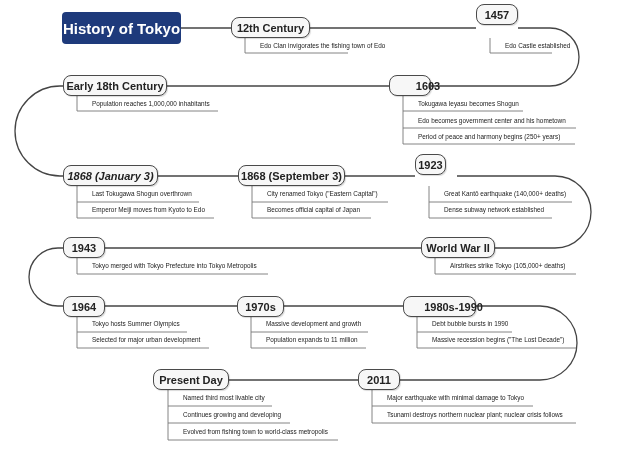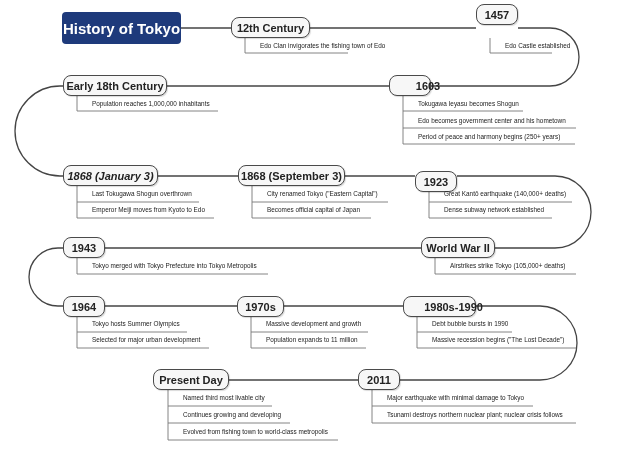--- a/index.html
+++ b/index.html
@@ -70,21 +70,21 @@
 </svg>
 
 <div class="title" style="left:62px;top:12px;width:119px;height:32px;">History of Tokyo</div>
 
 <div class="node" style="left:231px;top:17px;width:79px;height:21px;">12th Century</div>
 <div class="node" style="left:476px;top:4px;width:42px;height:21px;">1457</div>
 <div class="node" style="left:63px;top:75px;width:104px;height:21px;">Early 18th Century</div>
 <div class="node" style="left:389px;top:75px;width:42px;height:21px;padding-left:36px;">1603</div>
 <div class="node" style="left:63px;top:165px;width:95px;height:21px;font-style:italic;">1868 (January 3)</div>
 <div class="node" style="left:238px;top:165px;width:107px;height:21px;">1868 (September 3)</div>
-<div class="node" style="left:415px;top:171px;width:42px;height:21px;">1923</div>
+<div class="node" style="left:415px;top:154px;width:31px;height:21px;">1923</div>
 <div class="node" style="left:63px;top:237px;width:42px;height:21px;">1943</div>
 <div class="node" style="left:421px;top:237px;width:74px;height:21px;">World War II</div>
 <div class="node" style="left:63px;top:296px;width:42px;height:21px;">1964</div>
 <div class="node" style="left:237px;top:296px;width:47px;height:21px;">1970s</div>
 <div class="node" style="left:403px;top:296px;width:73px;height:21px;padding-left:28px;">1980s-1990</div>
 <div class="node" style="left:153px;top:369px;width:76px;height:21px;">Present Day</div>
 <div class="node" style="left:358px;top:369px;width:42px;height:21px;text-align:right;">2011</div>
 
 <div class="sub" style="left:245px;top:38px;">Edo Clan invigorates the fishing town of Edo</div>
 <div class="sub" style="left:490px;top:38px;">Edo Castle established</div>

